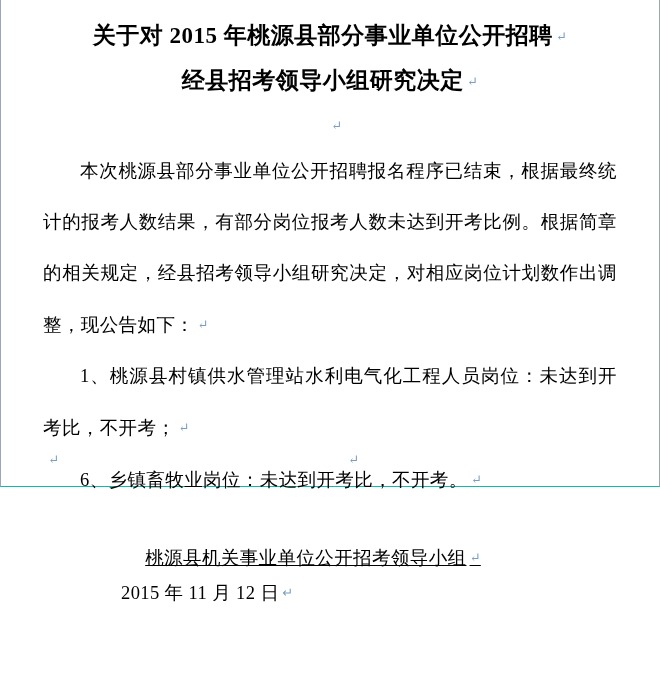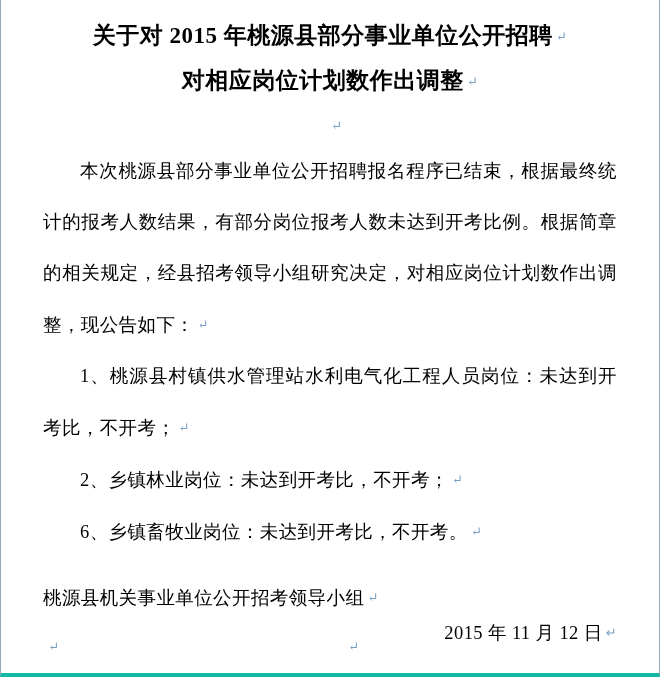--- a/index.html
+++ b/index.html
@@ -10,25 +10,25 @@
     width: 660px;
     height: 677px;
     background: #ffffff;
     font-family: "Liberation Serif", "DejaVu Serif", serif;
     color: #000000;
     overflow: hidden;
   }
   .page {
     position: relative;
     width: 660px;
-    height: 677px;
+    height: 487px;
     box-sizing: border-box;
     border-left: 1px solid #9aa7b8;
     border-right: 1px solid #9aa7b8;
-    border-bottom: 4px solid #14b8a6;
+    border-bottom: 1px solid #14b8a6;
     background: #ffffff;
   }
   .content {
     padding: 14px 42px 0 42px;
   }
   .title {
     text-align: center;
     font-size: 23px;
     font-weight: bold;
     line-height: 44px;
@@ -67,29 +67,30 @@
   .para {
     margin: 0;
     text-indent: 2em;
   }
   .para-block {
     margin-top: 0;
   }
   .signature {
     font-size: 18.5px;
     line-height: 36px;
-    text-align: left;
+    text-align: center;
     padding-right: 34px;
-    margin-top: 22px;
+    margin-top: 34px;
     letter-spacing: 0.4px;
+    text-decoration: underline;
   }
   .sign-date {
     font-size: 18.5px;
     line-height: 34px;
-    text-align: right;
+    text-align: left;
     padding-left: 78px;
     letter-spacing: 0.4px;
     font-family: Liberation Serif, serif;
   }
   .footer-marks {
     position: absolute;
     left: 0;
     right: 0;
     bottom: 14px;
     height: 20px;
@@ -106,35 +107,34 @@
 
 <div class="page">
 
   <div class="content">
 
     <div class="title">
       <span class="title-line">
         <span>关于对 2015 年桃源县部分事业单位公开招聘</span><span class="pilcrow">↵</span>
       </span>
       <span class="title-line">
-        <span>对相应岗位计划数作出调整</span><span class="pilcrow">↵</span>
+        <span>经县招考领导小组研究决定</span><span class="pilcrow">↵</span>
       </span>
     </div>
 
     <div class="spacer-line">
       <span class="pilcrow">↵</span>
     </div>
 
     <div class="body-text">
 
       <p class="para"><span>本次桃源县部分事业单位公开招聘报名程序已结束，根据最终统计的报考人数结果，有部分岗位报考人数未达到开考比例。根据简章的相关规定，经县招考领导小组研究决定，对相应岗位计划数作出调整，现公告如下：</span><span class="pilcrow">↵</span></p>
 
       <p class="para para-block"><span>1、桃源县村镇供水管理站水利电气化工程人员岗位：未达到开考比，不开考；</span><span class="pilcrow">↵</span></p>
 
-      <p class="para para-block"><span>2、乡镇林业岗位：未达到开考比，不开考；</span><span class="pilcrow">↵</span></p>
 
       <p class="para para-block"><span>6、乡镇畜牧业岗位：未达到开考比，不开考。</span><span class="pilcrow">↵</span></p>
 
     </div>
 
     <div class="signature">
       <span>桃源县机关事业单位公开招考领导小组</span><span class="pilcrow">↵</span>
     </div>
 
     <div class="sign-date">

